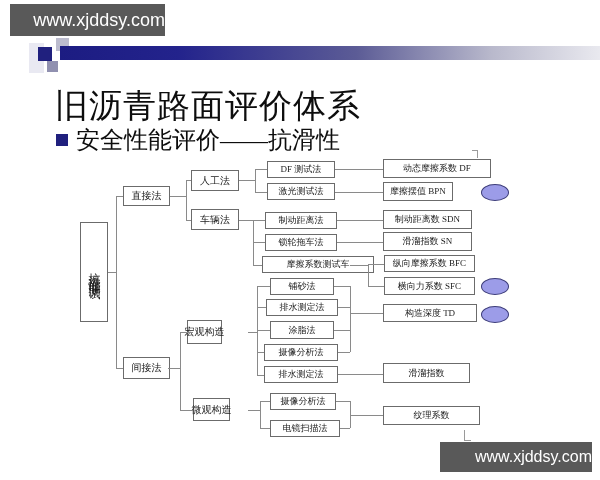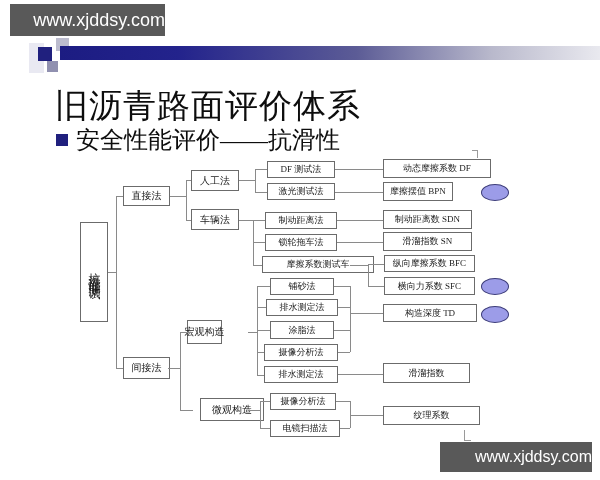--- a/index.html
+++ b/index.html
@@ -74,21 +74,21 @@
 </div>
 
 <div class="node root" style="left:80px;top:222px;width:28px;height:100px">抗滑性能测试</div>
 
 <div class="node lvl" style="left:123px;top:186px;width:47px;height:20px">直接法</div>
 <div class="node lvl" style="left:123px;top:357px;width:47px;height:22px">间接法</div>
 
 <div class="node lvl" style="left:191px;top:170px;width:48px;height:21px">人工法</div>
 <div class="node lvl" style="left:191px;top:209px;width:48px;height:21px">车辆法</div>
 <div class="node lvl" style="left:187px;top:320px;width:35px;height:24px">宏观构造</div>
-<div class="node lvl" style="left:200px;top:398px;width:64px;height:23px">微观构造</div>
+<div class="node lvl" style="left:193px;top:398px;width:37px;height:23px">微观构造</div>
 
 <div class="node" style="left:267px;top:161px;width:68px;height:17px">DF 测试法</div>
 <div class="node" style="left:267px;top:183px;width:68px;height:17px">激光测试法</div>
 <div class="node" style="left:265px;top:212px;width:72px;height:17px">制动距离法</div>
 <div class="node" style="left:265px;top:234px;width:72px;height:17px">锁轮拖车法</div>
 <div class="node" style="left:262px;top:256px;width:112px;height:17px">摩擦系数测试车</div>
 <div class="node" style="left:270px;top:278px;width:64px;height:17px">铺砂法</div>
 <div class="node" style="left:266px;top:299px;width:72px;height:17px">排水测定法</div>
 <div class="node" style="left:270px;top:321px;width:64px;height:18px">涂脂法</div>
 <div class="node" style="left:264px;top:344px;width:74px;height:17px">摄像分析法</div>

